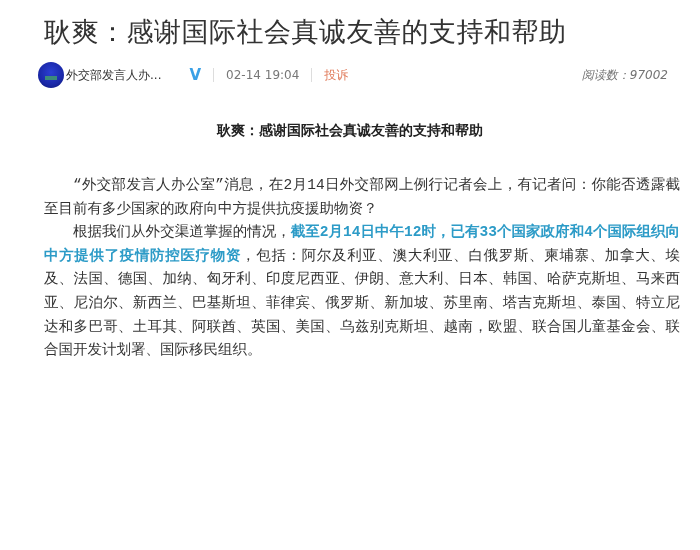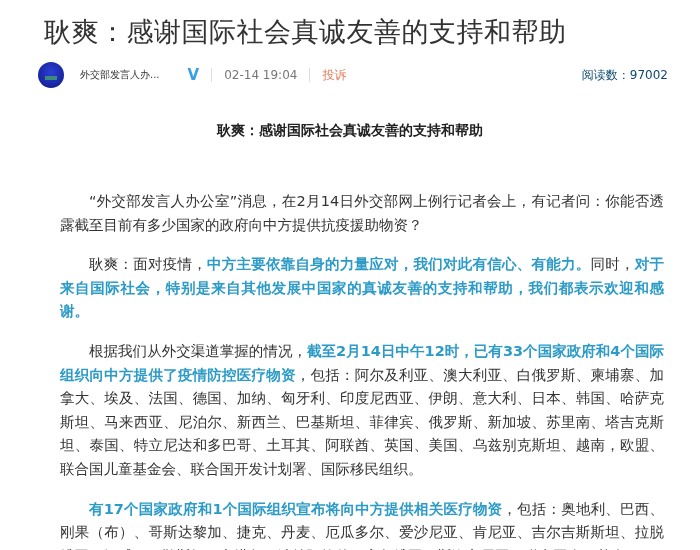--- a/index.html
+++ b/index.html
@@ -1,29 +1,29 @@
 <!DOCTYPE html>
 <html><head>
 <meta charset="utf-8">
 <style>
   html, body { margin:0; padding:0; background:#ffffff; }
   body { width:700px; height:550px; overflow:hidden; position:relative; font-family:"DejaVu Sans", "Liberation Sans", sans-serif; }
   .title { position:absolute; left:44px; top:14px; font-size:27px; color:#333; letter-spacing:0.5px; white-space:nowrap; font-weight:normal; }
   .meta { position:absolute; left:38px; top:60px; width:630px; height:30px; display:flex; align-items:center; font-size:12px; color:#666; }
   .avatar { width:26px; height:26px; border-radius:50%; background:radial-gradient(circle at 50% 40%, #2b3fd4 0%, #1a28a8 60%, #0c1670 100%); position:relative; overflow:hidden; flex:none; }
   .avatar::after { content:""; position:absolute; left:7px; top:14px; width:12px; height:4px; background:#3c8a7c; }
-  .author { margin-left:16px; color:#333; font-size:10px; }
+  .author { margin-left:2px; color:#333; font-size:12px; }
   .verified { margin-left:28px; color:#3aa0e6; font-weight:bold; font-size:15px; font-family:"DejaVu Sans", sans-serif; }
   .sep { width:1px; height:14px; background:#ddd; margin:0 12px; }
   .date { color:#777;text-align:center; }
   .report { color:#e07a5a;font-family:Liberation Mono, monospace; }
-  .reads { margin-left:auto; color:#0c4a6e; }
+  .reads { margin-left:auto; color:#737373;font-style:italic; }
   .article-title { position:absolute; left:0; width:700px; top:122px; text-align:center; font-size:14px; font-weight:bold; color:#222; }
   .body { position:absolute; left:44px; top:174px; width:636px; font-size:14.5px; color:#333; line-height:23.6px; }
-  .body p { margin:16px; text-indent:2em; text-align:justify; }
+  .body p { margin:0; text-indent:2em; text-align:justify;font-family:Liberation Mono, monospace; }
   .hl { color:#2c9bc7; font-weight:bold; }
 </style>
 </head>
 <body>
 
 <div class="title">耿爽：感谢国际社会真诚友善的支持和帮助</div>
 
 <div class="meta">
   <div class="avatar"></div>
   <span class="author">外交部发言人办...</span>
@@ -35,21 +35,15 @@
   <span class="reads">阅读数：97002</span>
 </div>
 
 <div class="article-title">耿爽：感谢国际社会真诚友善的支持和帮助</div>
 
 <div class="body">
   <p>
     <span>“外交部发言人办公室”消息，在2月14日外交部网上例行记者会上，有记者问：你能否透露截至目前有多少国家的政府向中方提供抗疫援助物资？</span>
   </p>
   <p>
-    <span>耿爽：面对疫情，</span><span class="hl">中方主要依靠自身的力量应对，我们对此有信心、有能力。</span><span>同时，</span><span class="hl">对于来自国际社会，特别是来自其他发展中国家的真诚友善的支持和帮助，我们都表示欢迎和感谢。</span>
-  </p>
-  <p>
     <span>根据我们从外交渠道掌握的情况，</span><span class="hl">截至2月14日中午12时，已有33个国家政府和4个国际组织向中方提供了疫情防控医疗物资</span><span>，包括：阿尔及利亚、澳大利亚、白俄罗斯、柬埔寨、加拿大、埃及、法国、德国、加纳、匈牙利、印度尼西亚、伊朗、意大利、日本、韩国、哈萨克斯坦、马来西亚、尼泊尔、新西兰、巴基斯坦、菲律宾、俄罗斯、新加坡、苏里南、塔吉克斯坦、泰国、特立尼达和多巴哥、土耳其、阿联酋、英国、美国、乌兹别克斯坦、越南，欧盟、联合国儿童基金会、联合国开发计划署、国际移民组织。</span>
-  </p>
-  <p>
-    <span class="hl">有17个国家政府和1个国际组织宣布将向中方提供相关医疗物资</span><span>，包括：奥地利、巴西、刚果（布）、哥斯达黎加、捷克、丹麦、厄瓜多尔、爱沙尼亚、肯尼亚、吉尔吉斯斯坦、拉脱维亚、挪威、巴勒斯坦、卡塔尔、沙特阿拉伯、塞尔维亚、斯洛文尼亚，联合国人口基金。</span>
   </p>
 </div>
 
 </body></html>

